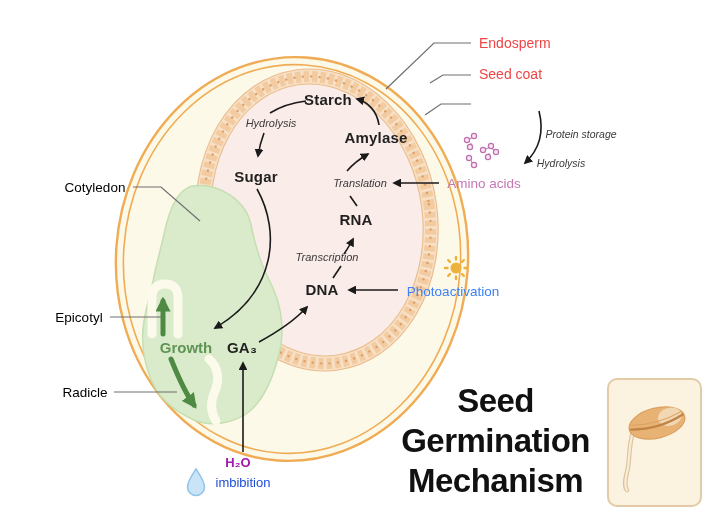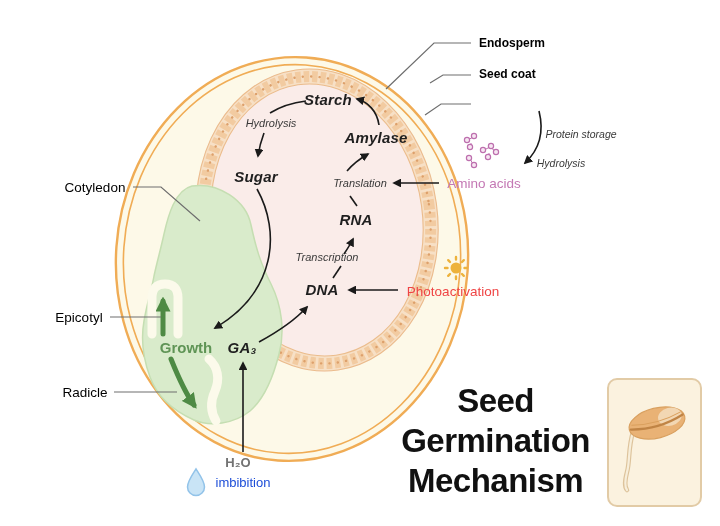--- a/index.html
+++ b/index.html
@@ -2,28 +2,28 @@
 <html><head>
 <meta charset="utf-8">
 <style>
   html,body{margin:0;padding:0;background:#ffffff;}
   .canvas{
     position:relative;width:720px;height:526px;background:#ffffff;overflow:hidden;
     font-family:"Liberation Sans",sans-serif;
   }
   .layer{position:absolute;left:0;top:0;}
   .lbl{position:absolute;transform:translate(-50%,-50%);white-space:nowrap;}
-  .node{font-size:15px;font-weight:600;color:#1f1f1f;letter-spacing:.2px;font-style:italic;}
+  .node{font-size:15px;font-weight:600;color:#1f1f1f;letter-spacing:.2px;}
   .proc{font-style:italic;font-size:11px;font-weight:500;color:#3a3a3a;}
   .side{font-size:13.5px;font-weight:500;color:#000000;}
-  .rightcol{position:absolute;transform:translateY(-50%);white-space:nowrap;font-size:12px;font-weight:700;color:#000000;}
+  .rightcol{position:absolute;transform:translateY(-50%);white-space:nowrap;font-size:14px;font-weight:400;color:#ef4444;}
   .procsm{font-style:italic;font-size:10.5px;font-weight:500;color:#3a3a3a;text-align:right;}
   .amino{color:#C478B4;}
-  .photo{color:#ef4444;}
-  .h2o{color:#737373;font-size:13px;font-weight:600;}
+  .photo{color:#3b82f6;}
+  .h2o{color:#a21caf;font-size:13px;font-weight:600;}
   .imb{color:#1d4ed8;font-size:13px;font-weight:500;}
   .growth{color:#5F9455;font-weight:700;font-size:15px;text-align:right;}
   .title{
     position:absolute;right:130px;top:381px;text-align:center;
     font-size:33px;line-height:40px;font-weight:700;color:#111;letter-spacing:-0.5px;
   }
 </style>
 </head>
 <body>
 

